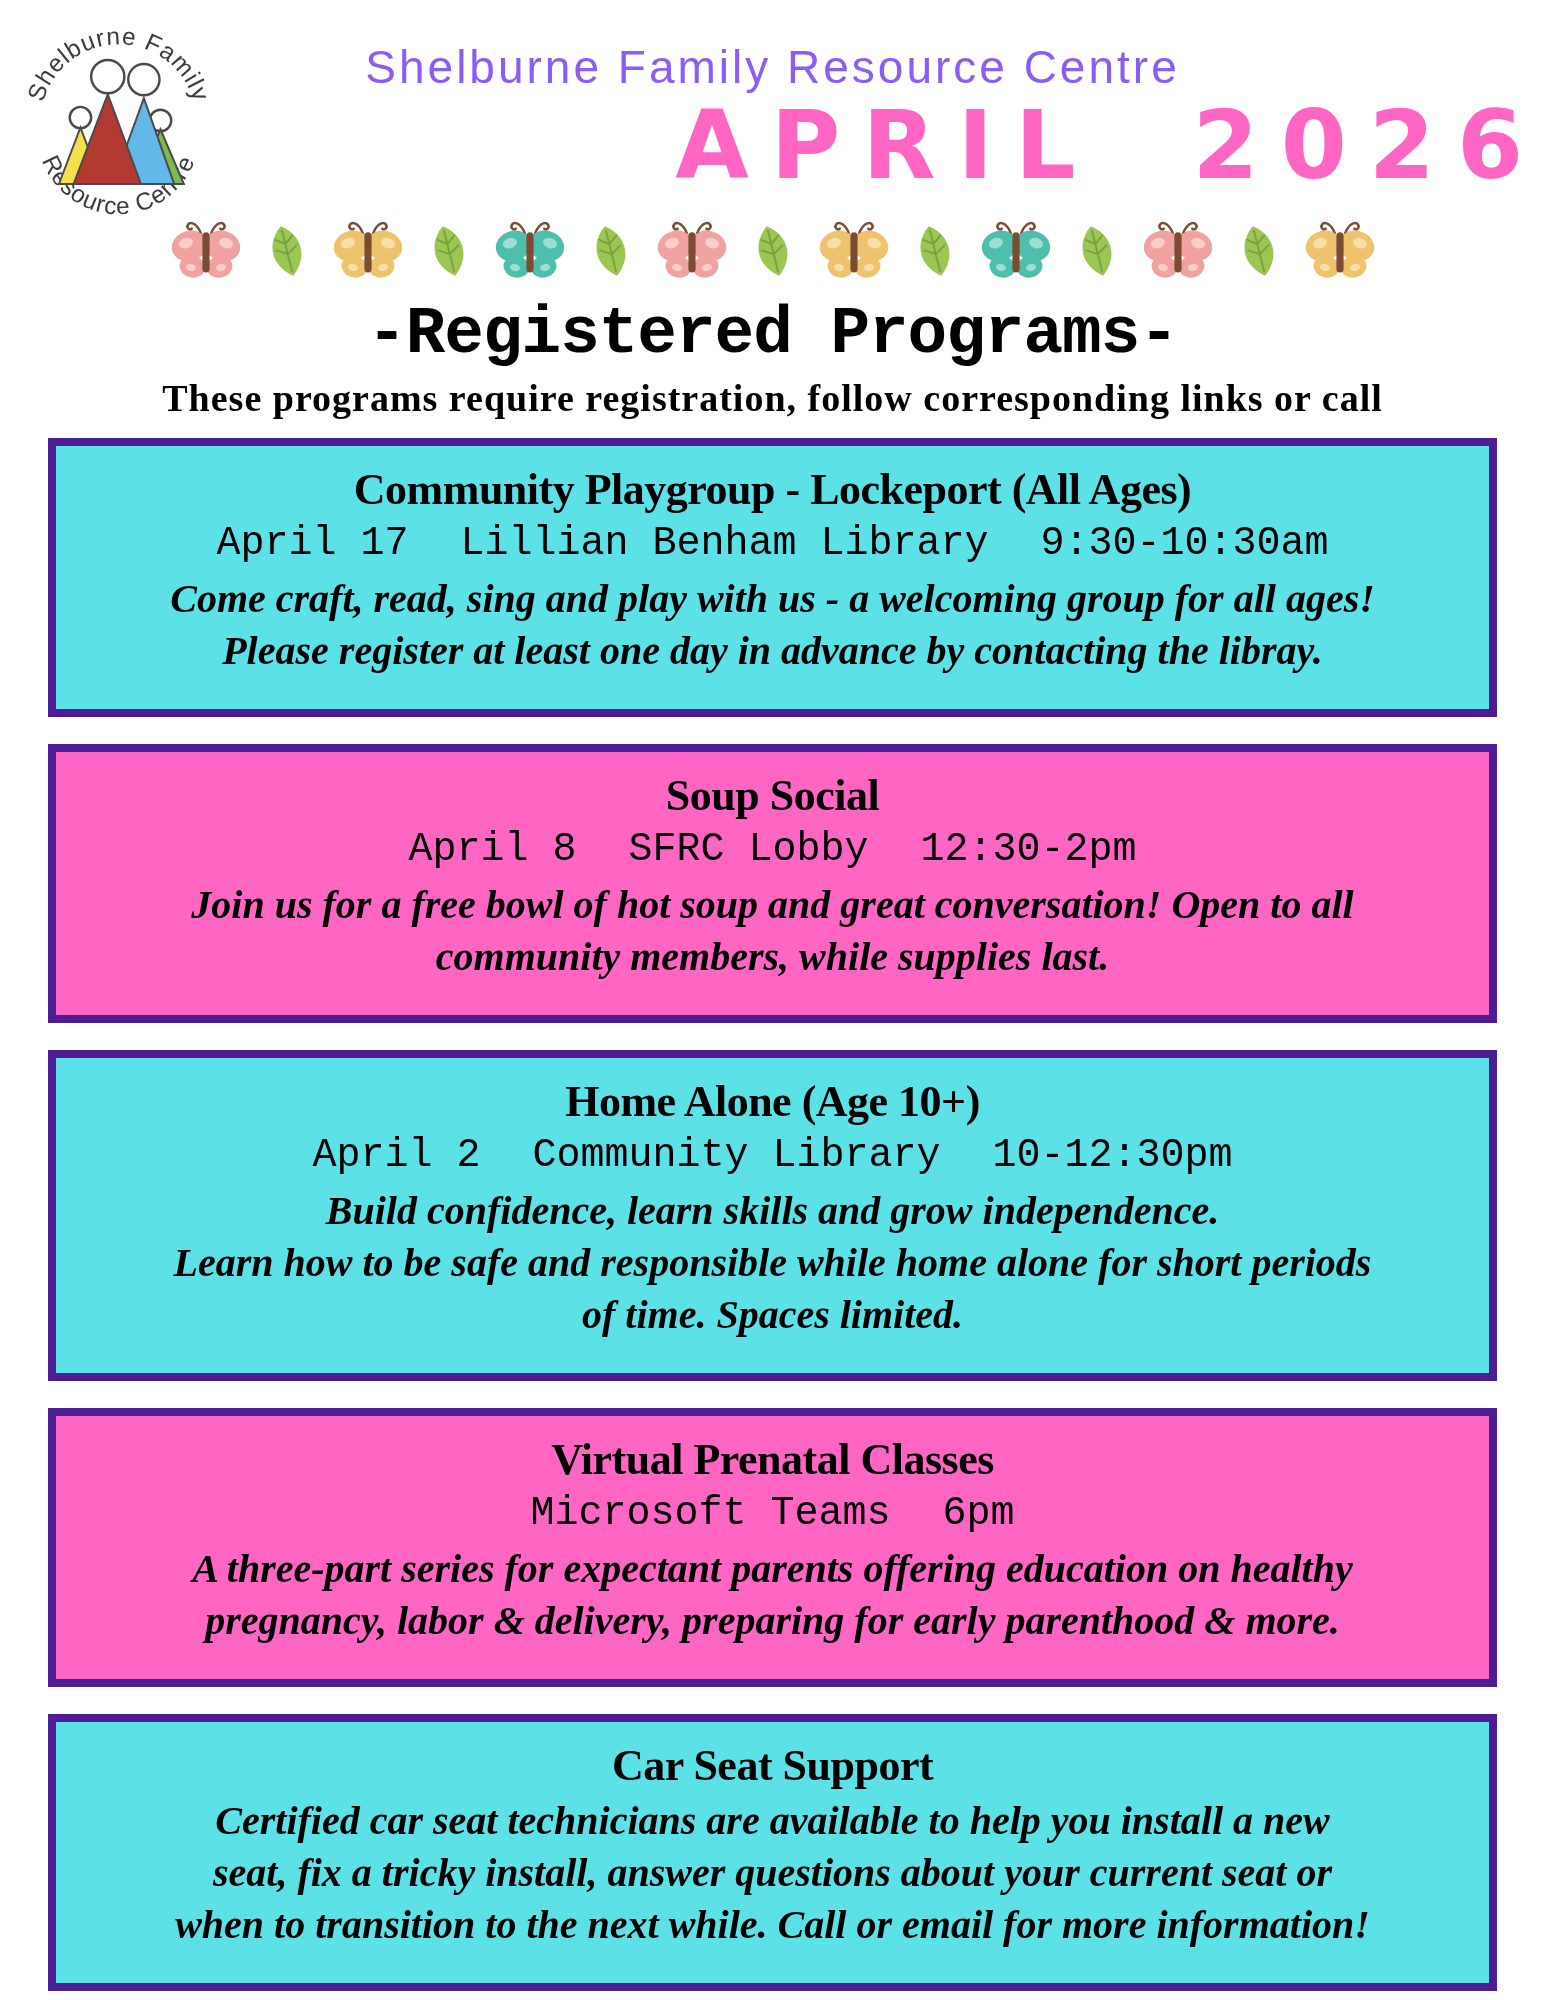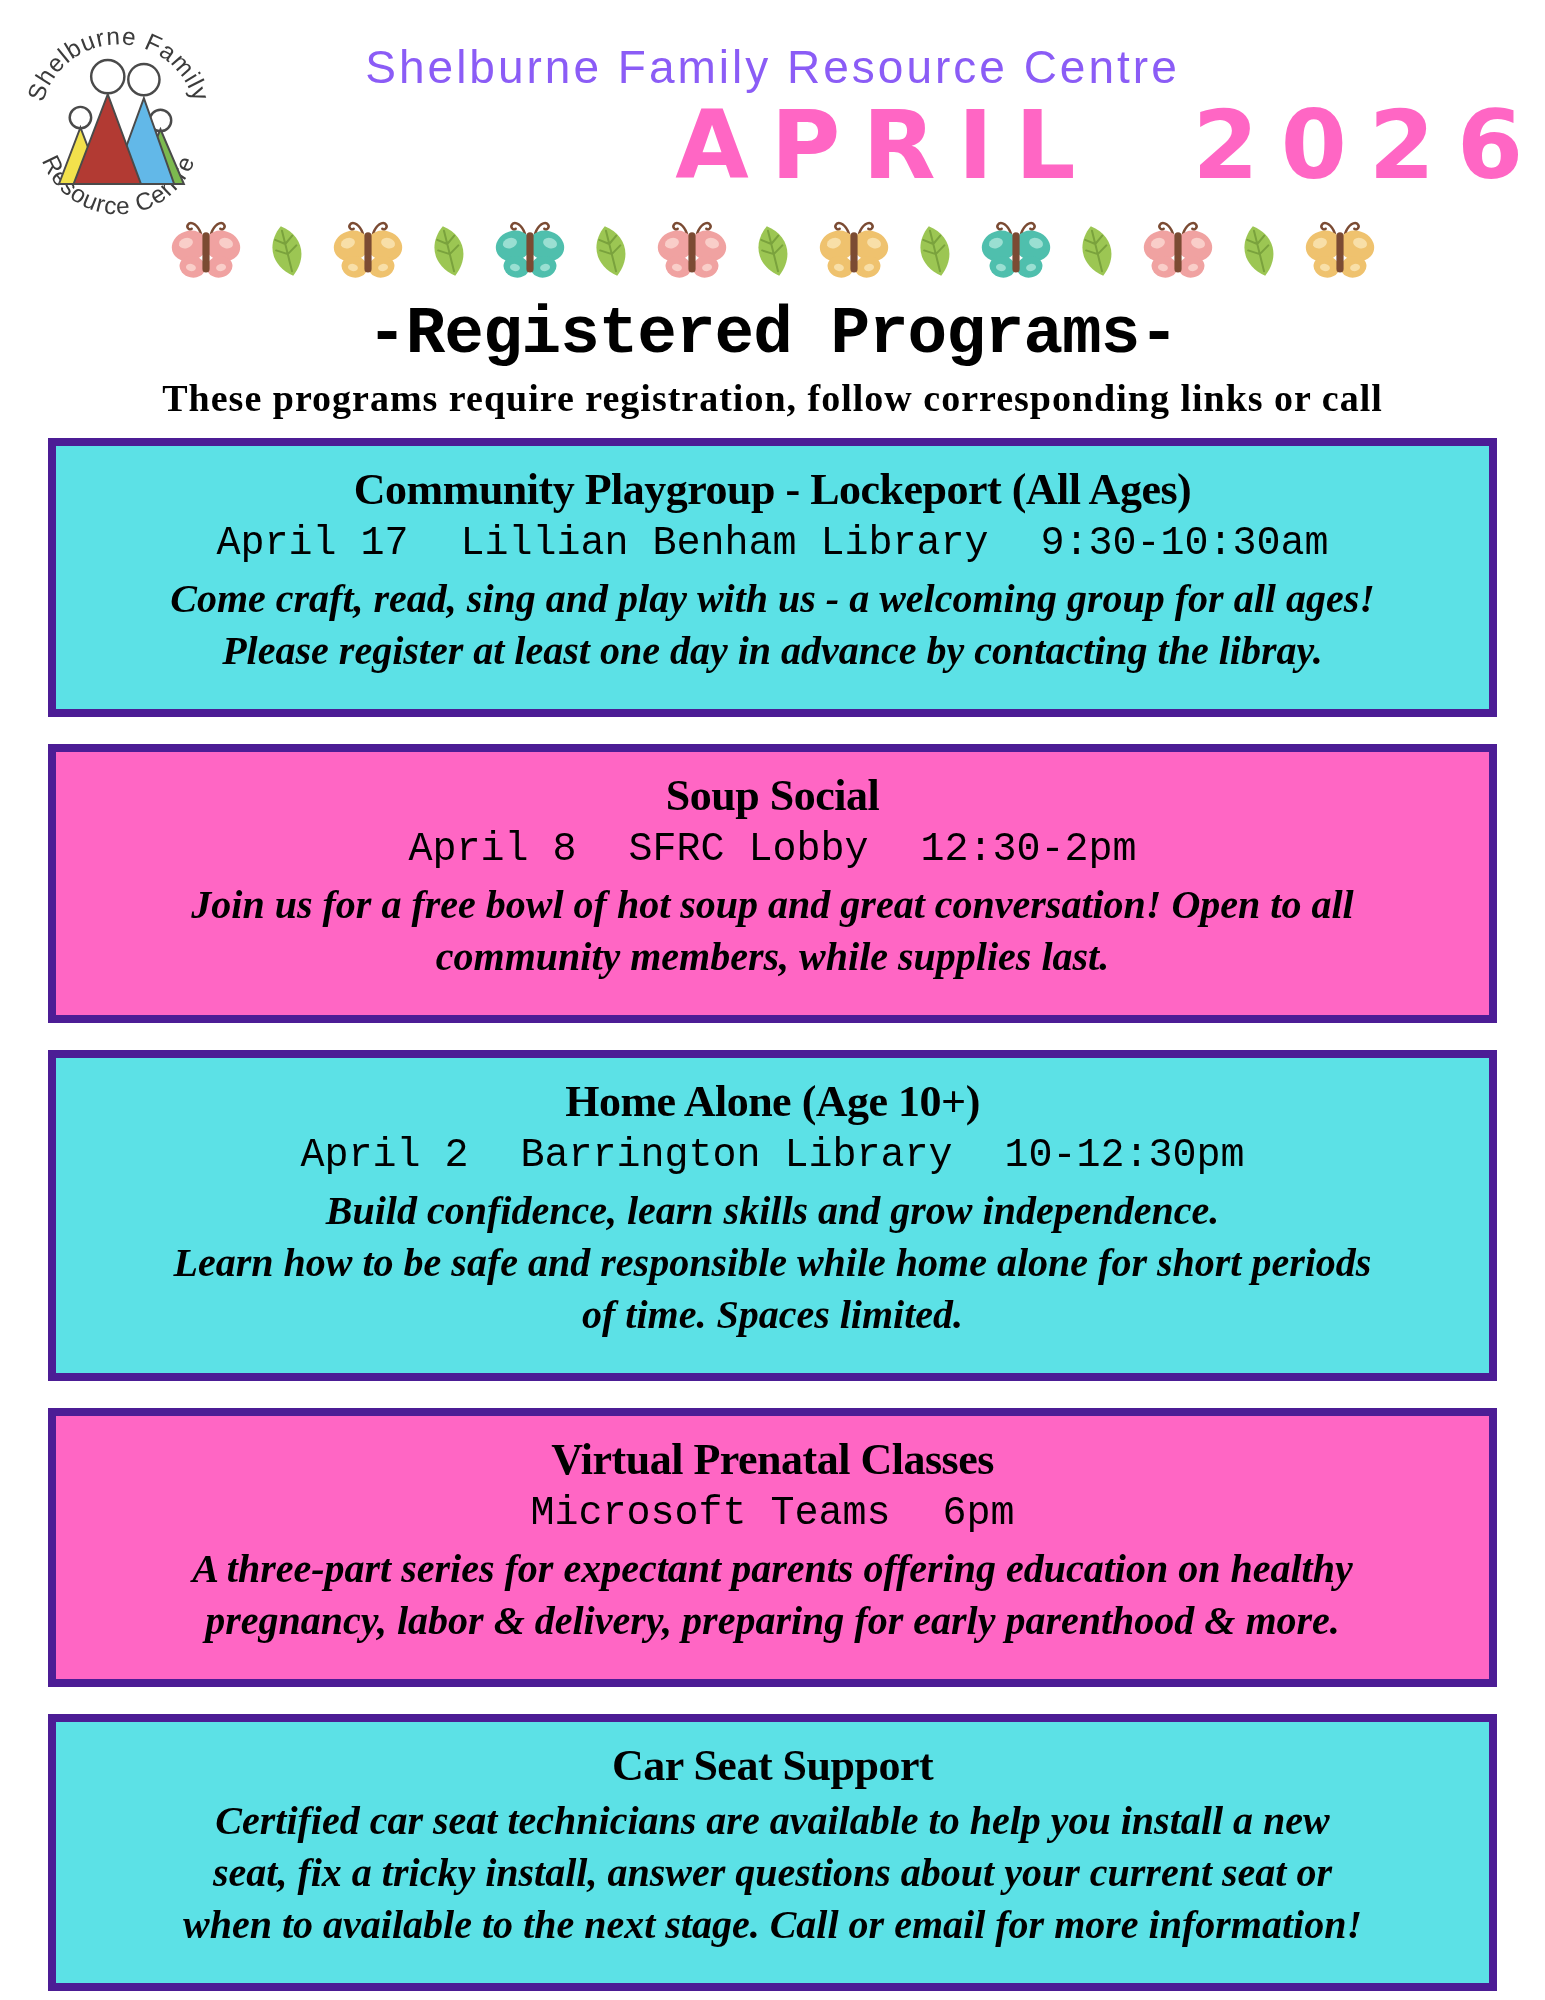--- a/index.html
+++ b/index.html
@@ -278,21 +278,21 @@
       <div class="program-desc">
           <span class="desc-line">Join us for a free bowl of hot soup and great conversation! Open to all</span>
           <span class="desc-line">community members, while supplies last.</span>
         </div>
     </section>
 
     <section class="program" style="background: rgb(92, 225, 230);">
       <h3 class="program-title">Home Alone (Age 10+)</h3>
       <div class="program-schedule">
           <span>April 2</span>
-          <span>Barrington Library</span>
+          <span>Community Library</span>
           <span>10-12:30pm</span>
         </div>
       <div class="program-desc">
           <span class="desc-line">Build confidence, learn skills and grow independence.</span>
           <span class="desc-line">Learn how to be safe and responsible while home alone for short periods</span>
           <span class="desc-line">of time. Spaces limited.</span>
         </div>
     </section>
 
     <section class="program" style="background: rgb(255, 102, 196);">
@@ -306,18 +306,18 @@
           <span class="desc-line">pregnancy, labor &amp; delivery, preparing for early parenthood &amp; more.</span>
         </div>
     </section>
 
     <section class="program" style="background: rgb(92, 225, 230);">
       <h3 class="program-title">Car Seat Support</h3>
 
       <div class="program-desc">
           <span class="desc-line">Certified car seat technicians are available to help you install a new</span>
           <span class="desc-line">seat, fix a tricky install, answer questions about your current seat or</span>
-          <span class="desc-line">when to available to the next stage. Call or email for more information!</span>
+          <span class="desc-line">when to transition to the next while. Call or email for more information!</span>
         </div>
     </section>
   </main>
 
 </div>
 
 </body></html>

